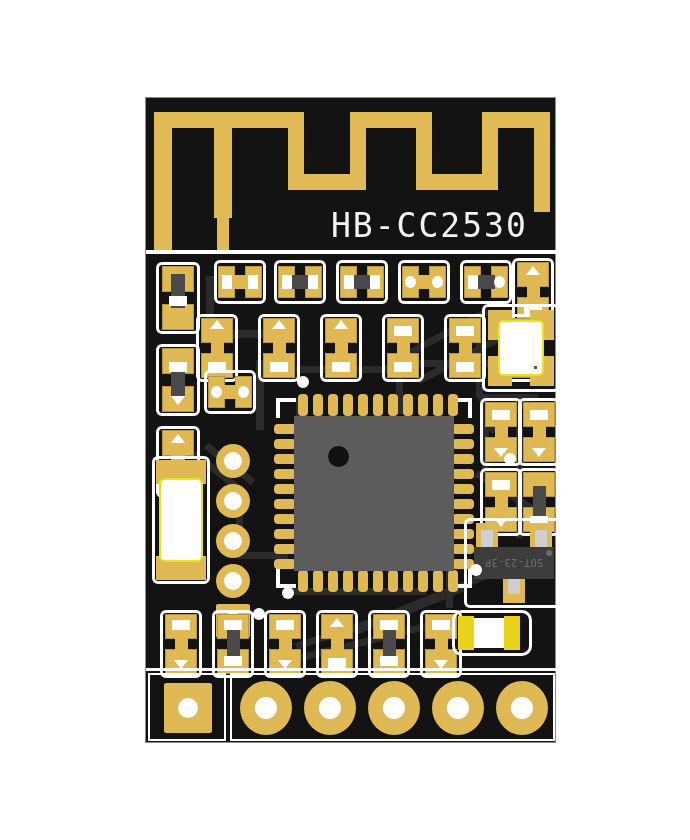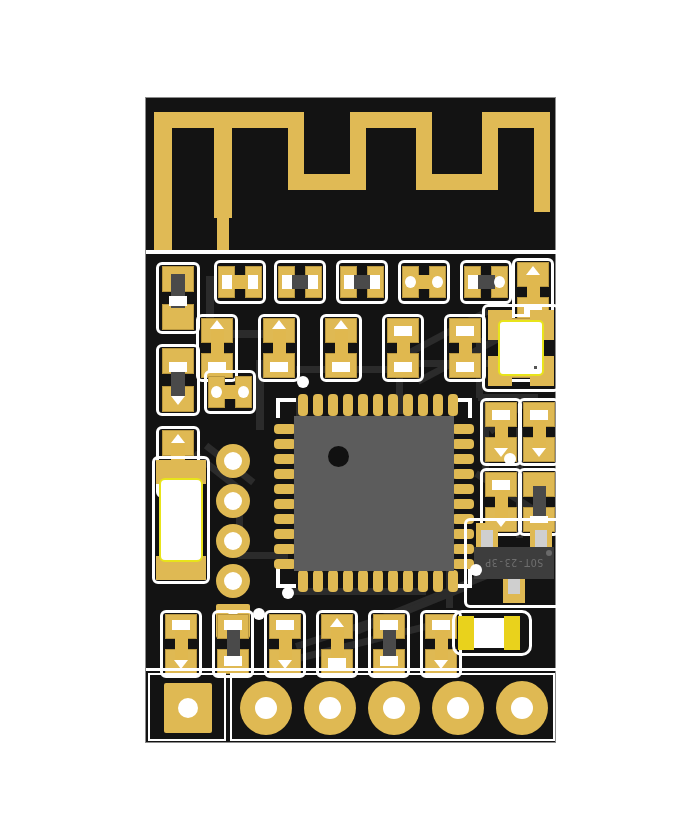--- a/index.html
+++ b/index.html
@@ -194,20 +194,21 @@
 
       <div class="ant" style="left:270px; top:76px; width:82px; height:16px;"></div>
 
       <div class="ant" style="left:336px; top:14px; width:16px; height:78px;"></div>
 
       <div class="ant" style="left:336px; top:14px; width:68px; height:16px;"></div>
 
       <div class="ant" style="left:388px; top:14px; width:16px; height:100px;"></div>
     </div>
 
+    <div id="silk-label">HB-CC2530</div>
 
     <div class="silkline" style="left:0px; top:152px; width:411px; height:4px;"></div>
 
     <div class="trace" style="left:60px; top:178px; width:8px; height:60px;"></div>
     <div class="trace" style="left:60px; top:232px; width:60px; height:8px;"></div>
     <div class="trace" style="left:110px; top:262px; width:8px; height:70px;"></div>
     <div class="trace" style="left:150px; top:268px; width:120px; height:7px;"></div>
     <div class="trace" style="left:250px; top:272px; width:7px; height:44px;"></div>
     <div class="trace" style="left:270px; top:262px; width:100px; height:7px;"></div>
     <div class="trace diag" style="left:262px; top:252px; width:90px; height:7px; transform:rotate(-28deg);"></div>

